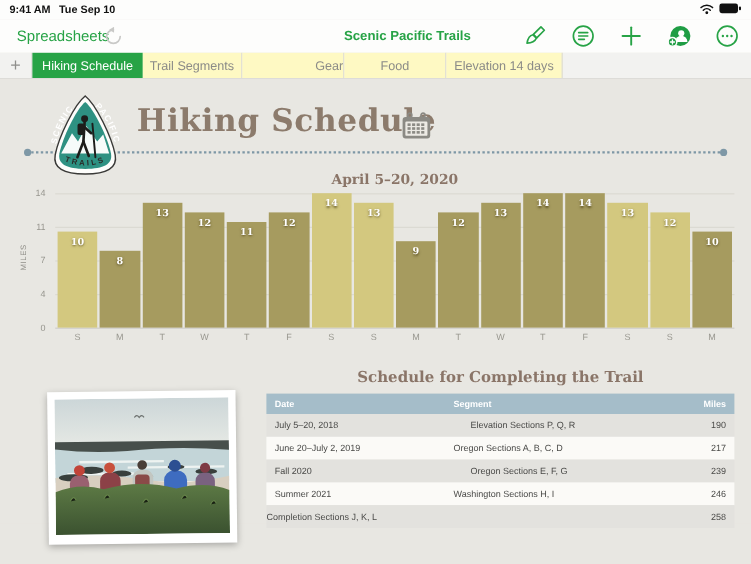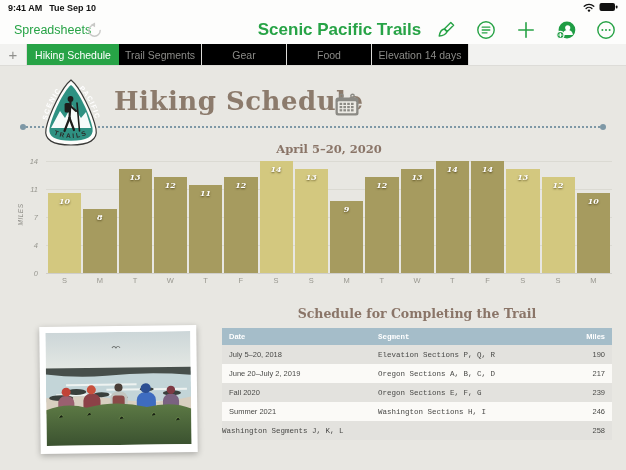--- a/index.html
+++ b/index.html
@@ -12,51 +12,51 @@
     display:flex; align-items:center; justify-content:space-between; padding:0 8px;
     font-size:9px; font-weight:bold; color:#111; }
   #statusbar .left { display:flex; gap:7px; }
   #statusbar .right { display:flex; gap:4px; align-items:center; }
 
   
   #toolbar { position:absolute; top:16px; left:0; right:0; height:28px; background:#fdfdfc;
     display:flex; align-items:center; }
   .tb-back { position:absolute; left:14px; font-size:12.5px; color:var(--accent,#27a346); }
   .tb-undo { position:absolute; left:86px; width:17px; height:17px; }
-  .tb-title { position:absolute; left:17px; right:0; text-align:center; font-size:17px;
+  .tb-title { position:absolute; left:17px; right:0; text-align:center; font-size:11px;
     font-weight:bold; color:var(--accent,#27a346);padding-left:36px; }
   .tb-icons { position:absolute; right:10px; display:flex; gap:20px; align-items:center; }
   .tb-icons .icn { width:20px; height:20px; display:flex; align-items:center; justify-content:center; }
 
   
   #tabstrip { position:absolute; top:44px; left:0; right:0; height:22px; background:#f2f2f0;
     display:flex; align-items:stretch; border-bottom:1px solid #dddcd8; }
   .tab-add { width:27px; display:flex; align-items:center; justify-content:center;
     color:#8f8f8c; font-size:15px; font-weight:300; border-right:1px solid #dcdbd8; }
   #tabs { display:flex; }
   .tab { display:flex; align-items:center; justify-content:center; font-size:10.5px;
-    color:#8b8b88; border-right:1px solid #dcdbd8; background:#000000; }
+    color:#8b8b88; border-right:1px solid #dcdbd8; background:#fef9c3; }
   .tab.active { background:var(--accent,#27a346); color:#fff; border-right:none; }
 
   
   #content { position:absolute; top:66px; left:0; right:0; bottom:0; background:#e8e7e2; }
 
   #logo { position:absolute; left:36px; top:12px; width:70px; height:70px; z-index:3; }
   #sheet-title { position:absolute; left:114px; top:20px; font-family:"DejaVu Serif", serif;
     font-weight:bold; font-size:26px; color:#8c7b6c; letter-spacing:0.5px; }
   #calendar-icon { position:absolute; left:334px; top:27px; }
   #dotline { position:absolute; left:22px; right:22px; top:60px; border-top:2px dotted #7e98a6; }
   #dotline .dot { position:absolute; top:-4px; width:6px; height:6px; border-radius:50%; background:#7e98a6; }
   #dotline .dot.l { left:-2px; } #dotline .dot.r { right:-2px; }
 
   
   #chart { position:absolute; left:20px; right:14px; top:76px; }
   .ctitle { text-align:center; padding-left:26px; font-family:"DejaVu Serif", serif;
     font-weight:bold; font-size:11.5px; color:#8a7568; margin-bottom:5px; }
-  .cwrap { position:relative; margin-left:26px; height:112px;font-style:italic; }
+  .cwrap { position:relative; margin-left:26px; height:112px; }
   .ymiles { position:absolute; left:-56px; top:calc(50% - 6px); width:60px; text-align:center;
     transform:rotate(-90deg); font-size:6.5px; letter-spacing:0.5px; color:#8f8e88; }
   .ylabs { position:absolute; left:-22px; top:0; bottom:0; width:18px; }
   .ylab { position:absolute; right:4px; transform:translateY(-50%); font-size:7.5px; color:#97968f; }
   .grid { position:absolute; left:0; right:0; height:1px; background:#dbdad3; }
   .grid.zero { background:#cfceca; }
   .cols { position:absolute; left:0; right:0; top:0; bottom:0; display:flex; gap:2px;
     align-items:flex-end; padding:0 2px; }
   .col { flex:1; position:relative; height:100%; }
   .bar { position:absolute; bottom:0; left:0; right:0; }
@@ -66,24 +66,24 @@
   .xrow { display:flex; gap:2px; margin-left:26px; padding:0 2px; height:14px; align-items:center; }
   .xl { flex:1; text-align:center; font-size:7.5px; color:#98978f; }
 
   
   #table-block { position:absolute; left:222px; top:240px; width:390px; }
   .ttitle { text-align:center; font-family:"DejaVu Serif", serif; font-weight:bold;
     font-size:12.5px; color:#8a7568; margin-bottom:7px; }
   .trow { display:flex; align-items:center; font-size:7.5px; color:#4a4a48; }
   .trow.head, .trow.foot { background:var(--tableblue,#a5bdc9); color:#fff; font-weight:bold; height:17px; }
   .trow.foot { height:18px; }
-  .trow.r0 { background:#e3e2de; height:19px; }
+  .trow.r0 { background:#e3e2de; height:19px;gap:14px; }
   .trow.r1 { background:#fbfaf7; height:19px; }
   .c-date { width:40%; padding-left:7px; }
-  .c-seg  { flex:1;font-family:Liberation Mono, monospace; }
+  .c-seg  { flex:1; }
   .c-miles{ width:14%; text-align:right; padding-right:7px; }
 
   
   #photo { position:absolute; left:40px; top:260px; width:157px; height:127px; background:#fff;
     padding:6px 6px 8px 6px; box-shadow:0 2px 6px rgba(0,0,0,0.28); transform:rotate(-0.7deg); }
   #photo svg { width:100%; height:100%; display:block; }
 </style>
 </head>
 <body>
 
@@ -164,21 +164,21 @@
 
   <div id="tabstrip">
     <div class="tab-add">+</div>
     <div id="tabs">
         <div class="tab active" style="width: 92px;">
           <span>Hiking Schedule</span>
         </div>
         <div class="tab" style="width: 83px;">
           <span>Trail Segments</span>
         </div>
-        <div class="tab" style="width: 85px;">
+        <div class="tab" style="width: 85px; justify-content: flex-end;">
           <span>Gear</span>
         </div>
         <div class="tab" style="width: 85px;">
           <span>Food</span>
         </div>
         <div class="tab" style="width: 97px;">
           <span>Elevation 14 days</span>
         </div>
       </div>
   </div>
@@ -443,20 +443,20 @@
             <span class="c-date">Fall 2020</span>
             <span class="c-seg">Oregon Sections E, F, G</span>
             <span class="c-miles">239</span>
           </div>
           <div class="trow r1">
             <span class="c-date">Summer 2021</span>
             <span class="c-seg">Washington Sections H, I</span>
             <span class="c-miles">246</span>
           </div>
           <div class="trow r0">
-            <span class="c-seg">Washington Segments J, K, L</span>
+            <span class="c-seg">Completion Sections J, K, L</span>
             <span class="c-miles">258</span>
           </div>
         </div>
     </div>
 
   </div>
 </div>
 
 </body></html>

